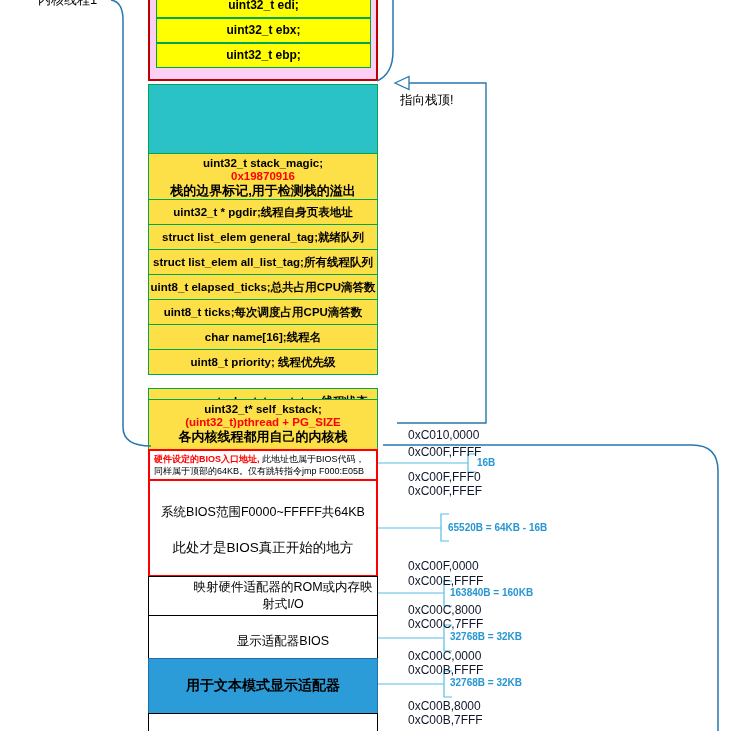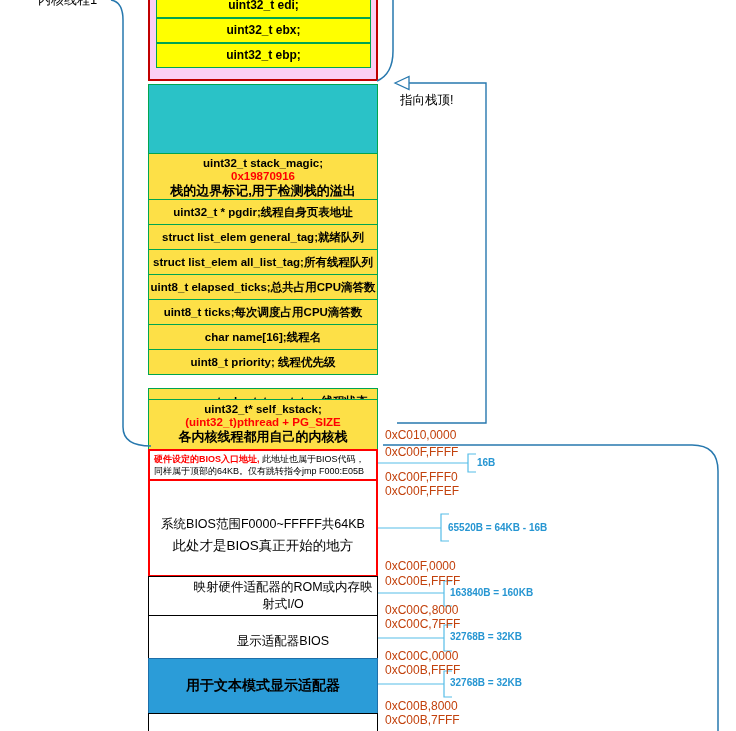--- a/index.html
+++ b/index.html
@@ -27,31 +27,31 @@
   .prow .c1{font-size:11.5px;line-height:14px;margin-top:2px;}
   .prow .c2{font-size:11.5px;line-height:13px;color:#FF0000;}
   .prow .c3{font-size:13px;line-height:16px;}
 
   
   .mbox{left:148px;width:230px;background:#fff;z-index:2;text-align:center;}
   .redbox{border:2px solid #FF0000;}
   .blackbox{border:1px solid #000;padding-left:40px;}
   .bios-entry{font-size:9px;line-height:11.5px;text-align:left;padding:3px 4px;}
   .bios-entry .hl{color:#FF0000;font-weight:bold;}
-  .sysbios{padding-top:36px;}
+  .sysbios{padding-top:24px;}
   .sysbios .l1{font-size:12.5px;line-height:15px;}
   .sysbios .l2{font-size:12.5px;line-height:15px;font-weight:bold;color:#FF0000;}
-  .sysbios .l3{font-size:13.5px;line-height:16px;margin-top:6px;}
+  .sysbios .l3{font-size:13.5px;line-height:16px;margin-top:20px;}
   .center-txt{display:flex;align-items:center;justify-content:center;font-size:12.5px;}
   .bluebox{background:#2B9CD8;border:1px solid #1E6FA9;font-weight:bold;font-size:14px;}
 
   
   .thread-label{left:38px;top:-9px;font-size:13px;z-index:3;}
   .arrow-label{left:400px;top:92px;font-size:12.5px;z-index:7;}
-  .addr{font-size:12px;color:#c2410c;left:385px;line-height:13px;z-index:7;white-space:nowrap;}
+  .addr{font-size:12px;color:#0f172a;left:408px;line-height:13px;z-index:7;white-space:nowrap;}
   .szlabel{font-size:10px;font-weight:bold;color:#2796D2;line-height:12px;z-index:7;white-space:nowrap;}
 </style>
 </head>
 <body>
 
 <div id="canvas">
 
   <svg class="overlay">
     <path d="M 111 0 Q 123 2 123 20 L 123 427 Q 123 446 151 446" fill="none" stroke="#2778AE" stroke-width="1.5"></path>
     <path d="M 393 0 L 393 51 Q 393 74 377 81" fill="none" stroke="#2778AE" stroke-width="1.5"></path>

